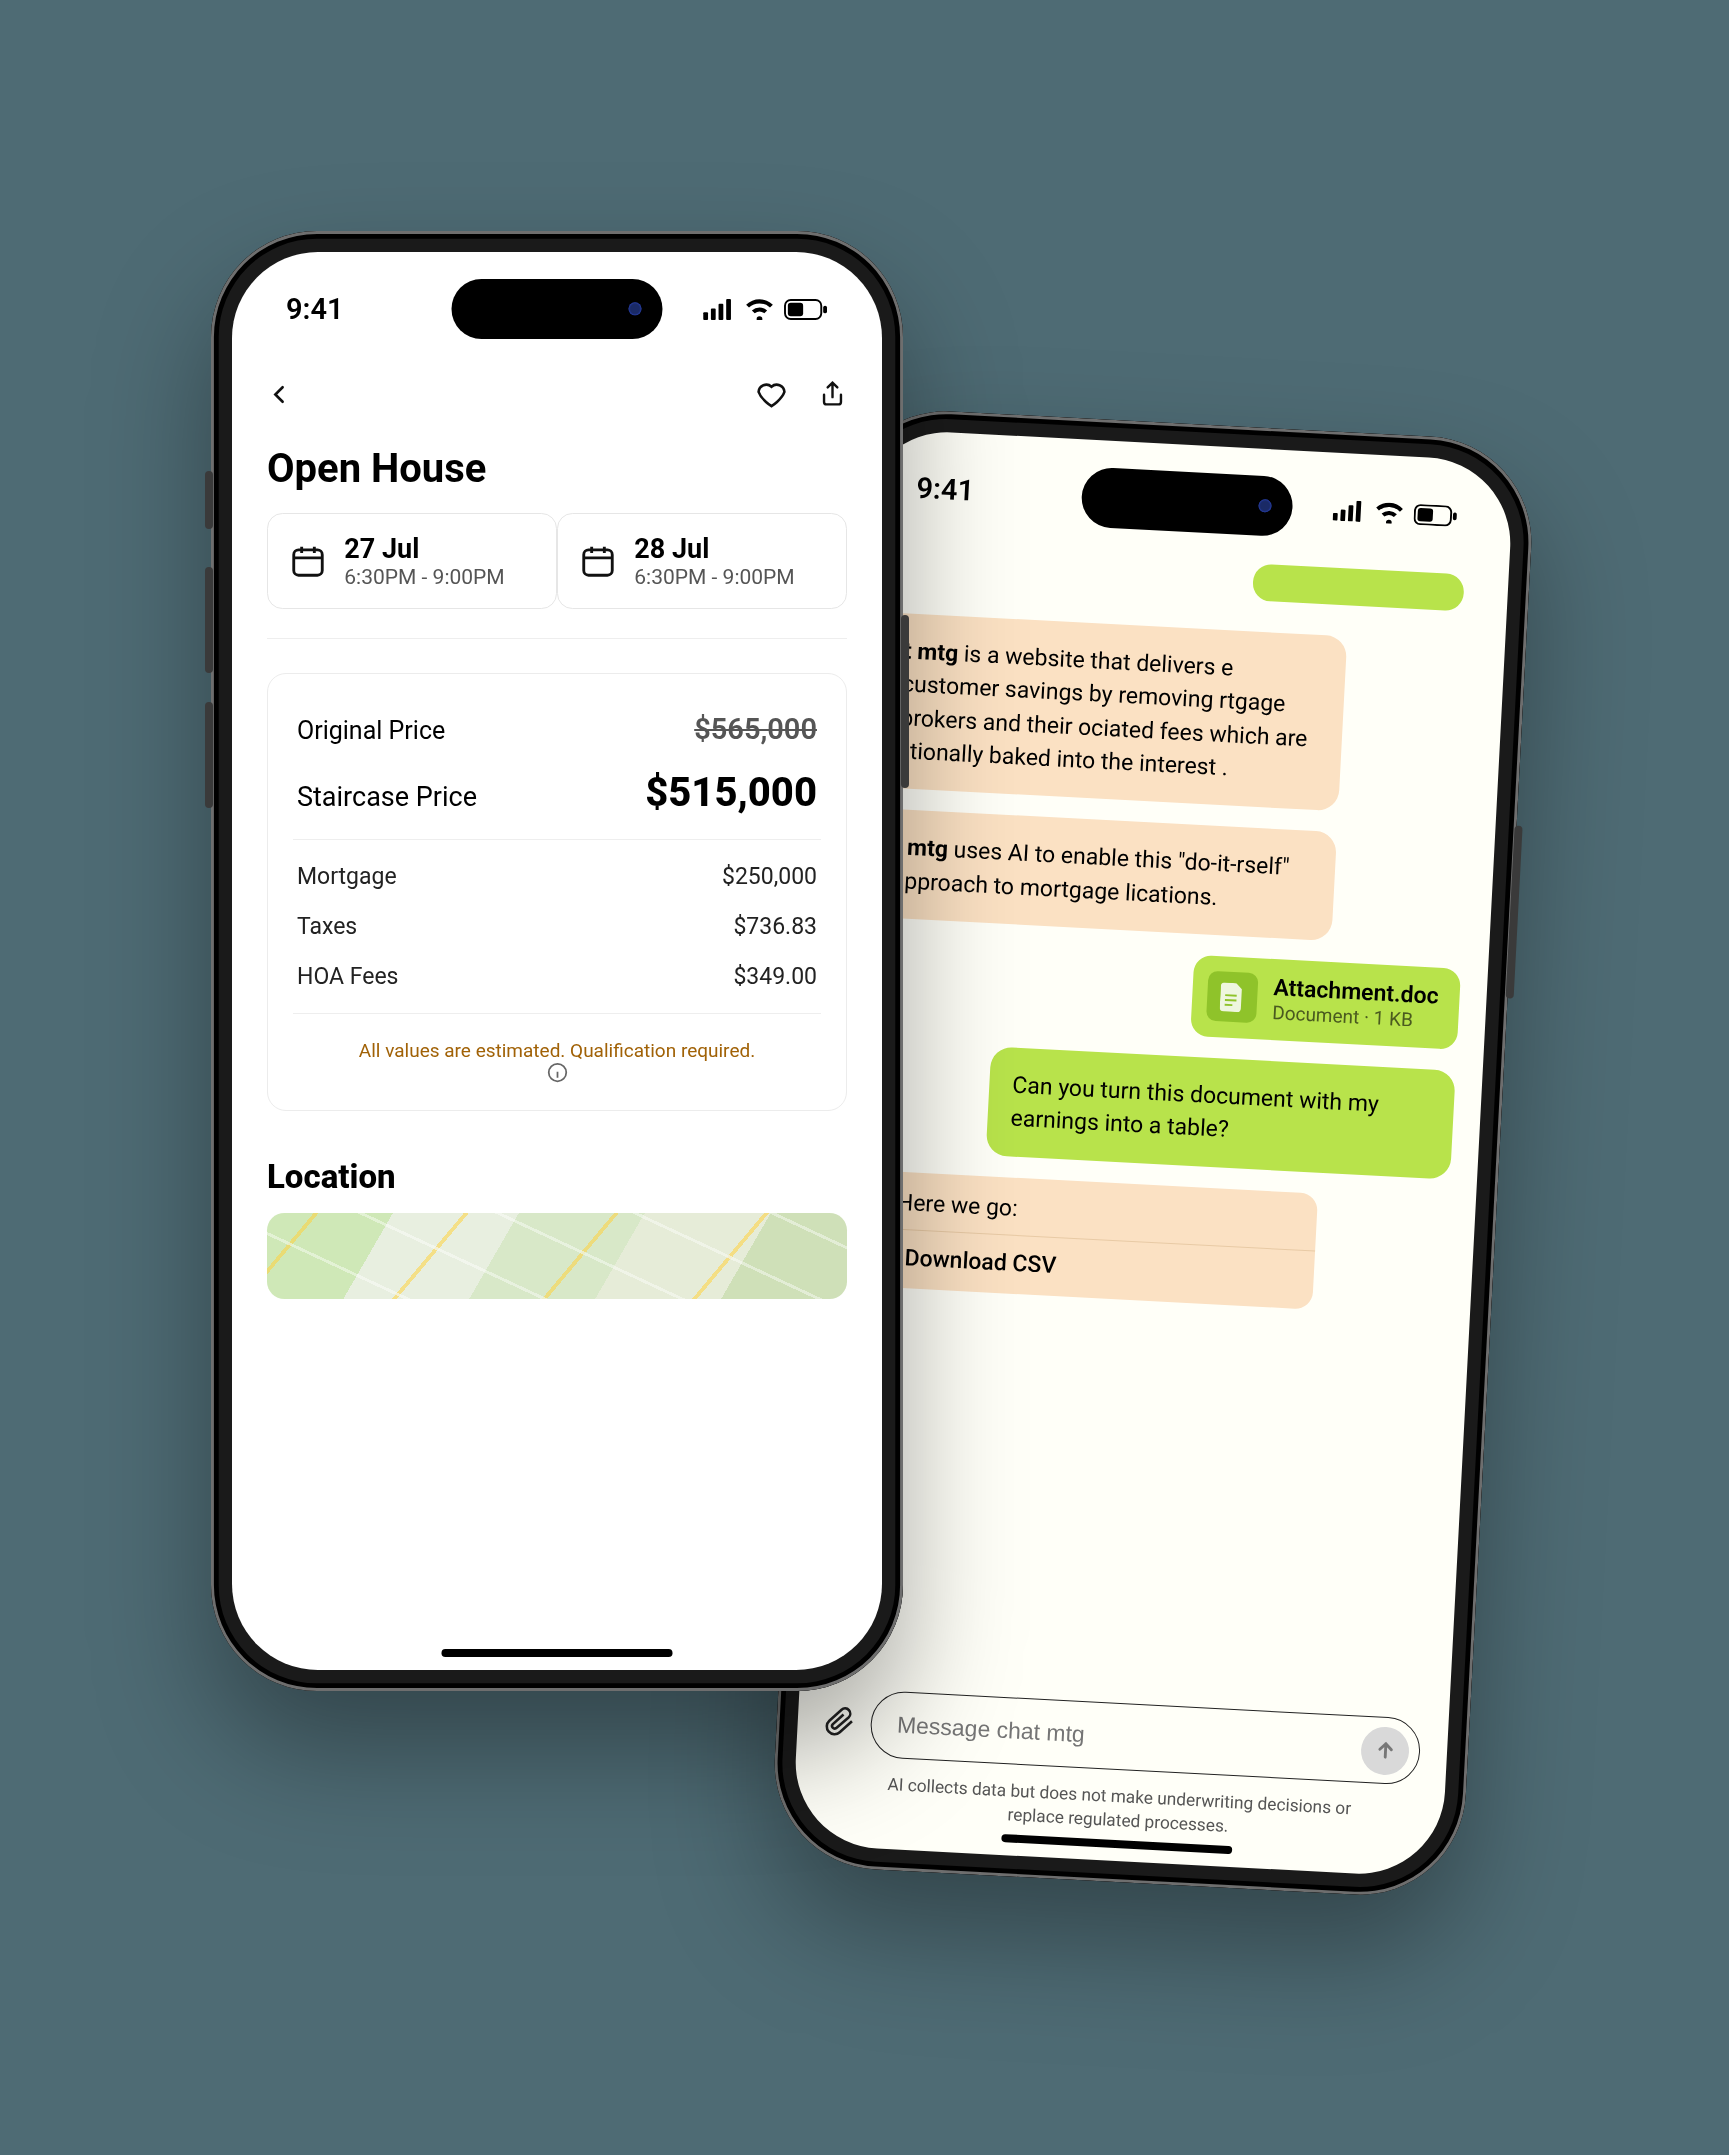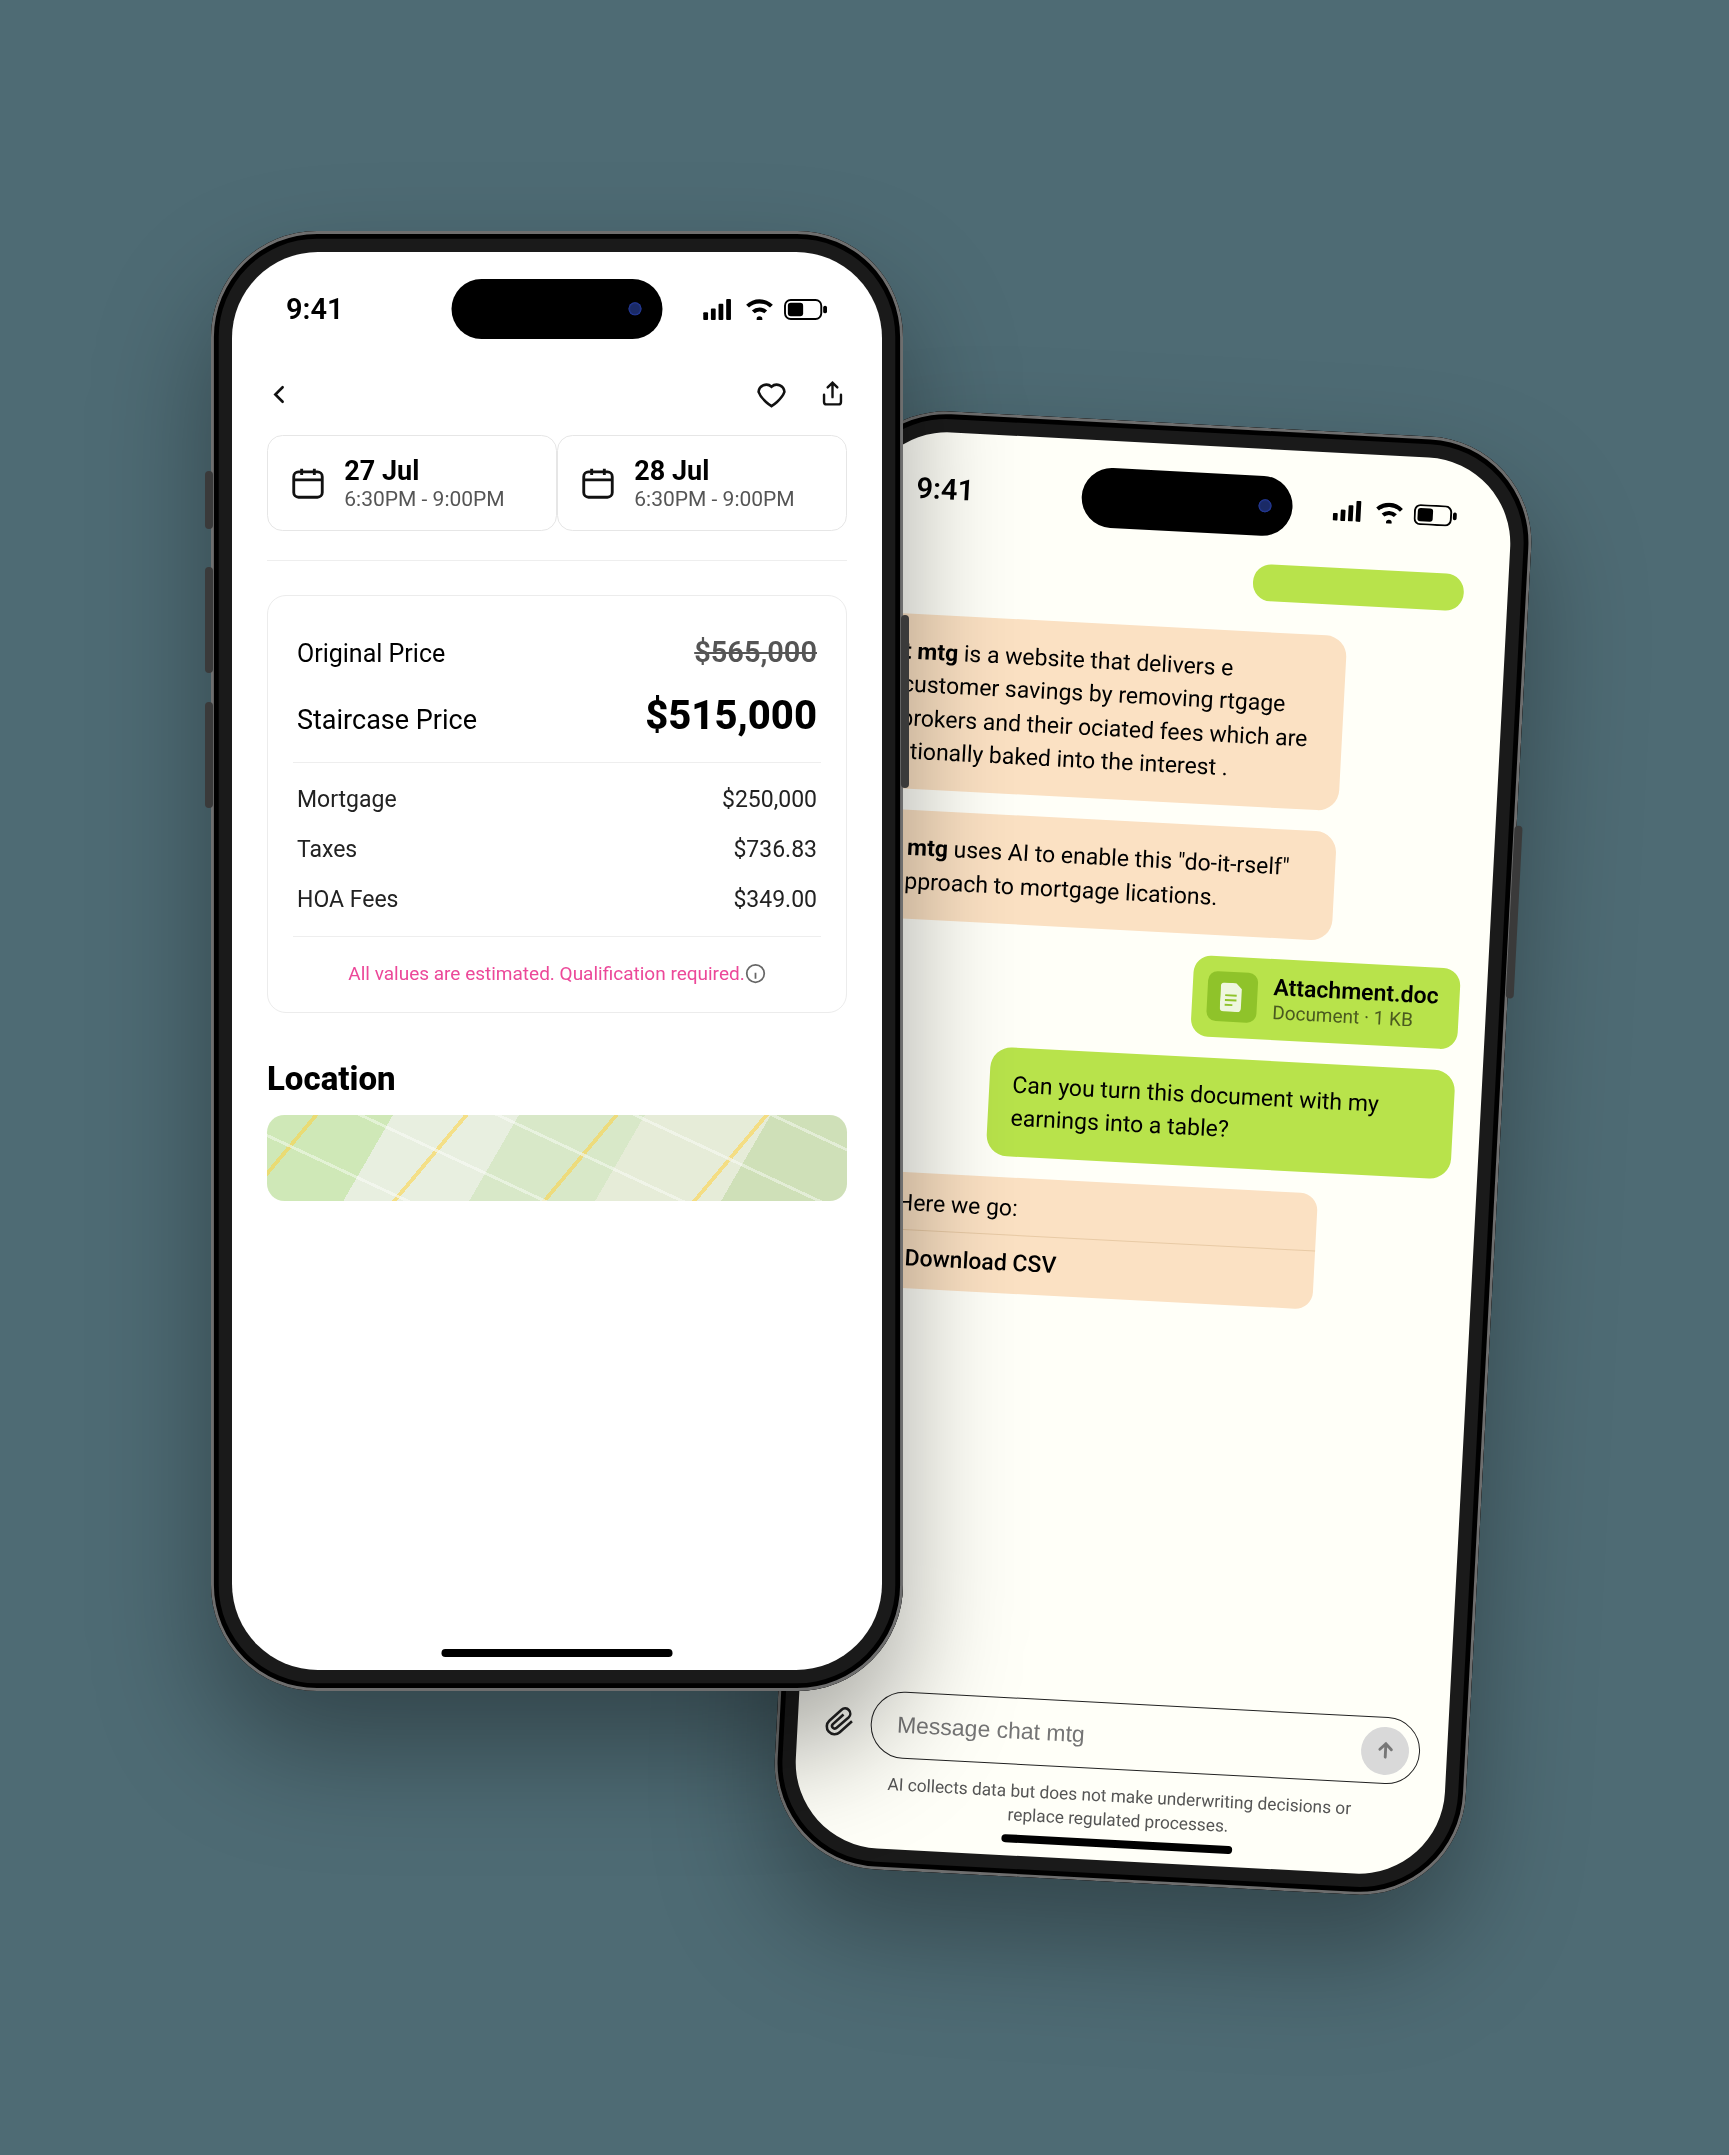--- a/index.html
+++ b/index.html
@@ -128,22 +128,22 @@
 
   .actions{margin-top:19px;display:flex;flex-direction:column;gap:17.3px;}
   .btn{
     width:100%;padding:25px 0;border:none;border-radius:13.4px;
     font-size:25px;font-weight:600;cursor:pointer;
   }
   .btn.primary{background:#b8e34b;color:#111;}
   .btn.secondary{background:#f2f2f2;color:#111;}
 
   .disclaim{
-    margin-top:25px;text-align:center;font-size:19px;color:#ec4899;
-    display:flex;align-items:center;justify-content:center;gap:0;
+    margin-top:25px;text-align:center;font-size:19px;color:#a16207;
+    display:flex;align-items:center;justify-content:center;gap:0;flex-direction:column;
   }
 
   .loc-title{font-size:33px;font-weight:800;margin:46px 0 17.3px;}
   .map{
     height:86px;border-radius:17.3px;
     background:
       linear-gradient(120deg,#cfe8b7 0 20%,#e8efe0 20% 40%,#d8e8c8 40% 60%,#e6ecd8 60% 80%,#cfe0b8 80% 100%);
     position:relative;overflow:hidden;
   }
   .map::before{
@@ -355,20 +355,21 @@
               </svg>
           </div>
           <div>
             <svg class="icon-svg" width="29" height="29" viewBox="0 0 24 24" fill="none" stroke="#111" stroke-width="2" stroke-linecap="round">
                 <path d="M12 3v12M8 7l4-4 4 4M5 13v6a2 2 0 002 2h10a2 2 0 002-2v-6"></path>
               </svg>
           </div>
         </div>
       </div>
 
+      <div class="section-title">Open House</div>
 
       <div class="date-cards">
         <div class="date-card">
           <svg class="icon-svg" width="38" height="38" viewBox="0 0 24 24" fill="none" stroke="#111" stroke-width="1.8">
               <rect x="3" y="5" width="18" height="16" rx="3"></rect>
               <path d="M3 10h18M8 3v4M16 3v4"></path>
             </svg>
           <div>
             <div class="d1">27 Jul</div>
             <div class="d2">6:30PM - 9:00PM</div>

